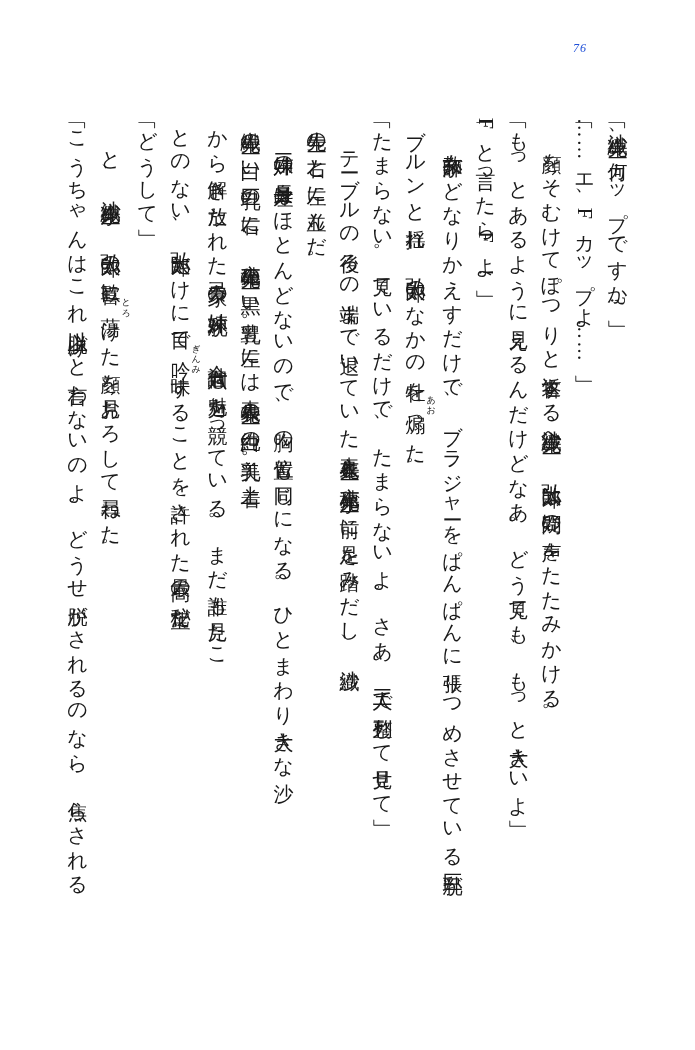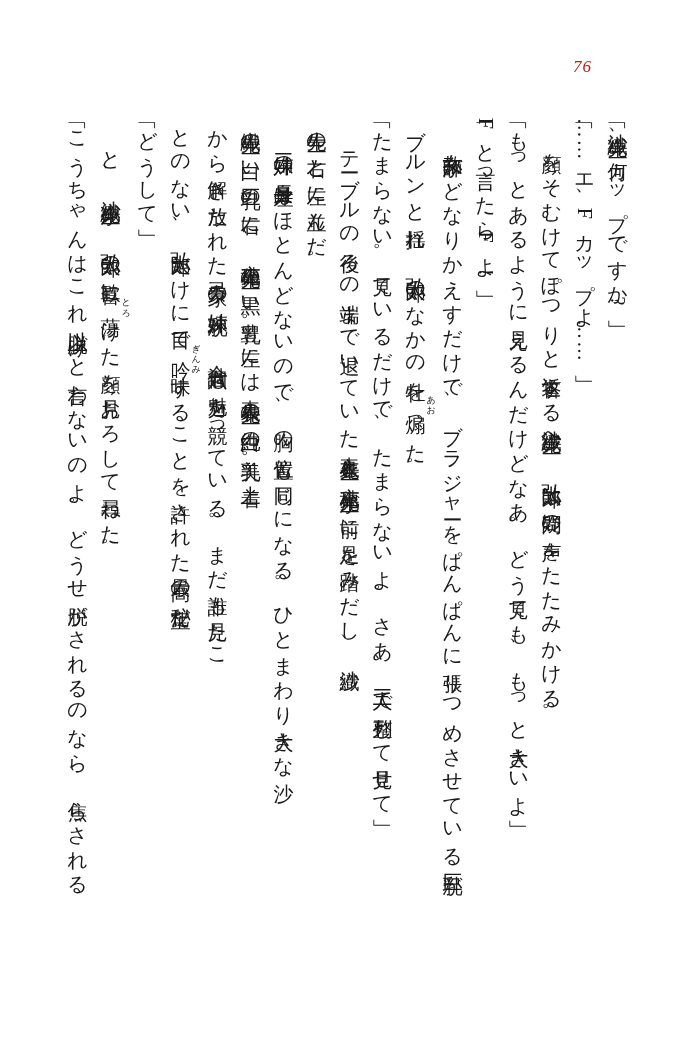--- a/index.html
+++ b/index.html
@@ -14,26 +14,26 @@
     overflow: hidden;
     font-family: "Liberation Serif", "DejaVu Serif", serif;
     color: #1a1a1a;
   }
   .page {
     position: absolute;
     inset: 0;
   }
   .page-number {
     position: absolute;
-    top: 57px;
+    top: 41px;
     left: 573px;
-    font-size: 17px;
+    font-size: 12px;
     font-style: italic;
     letter-spacing: 1px;
-    color: #b91c1c;
+    color: #1d4ed8;
   }
   .text-area {
     position: absolute;
     top: 116px;
     right: 61px;
     height: 836px;
     writing-mode: vertical-rl;
     -webkit-writing-mode: vertical-rl;
     text-orientation: mixed;
     font-size: 20px;

